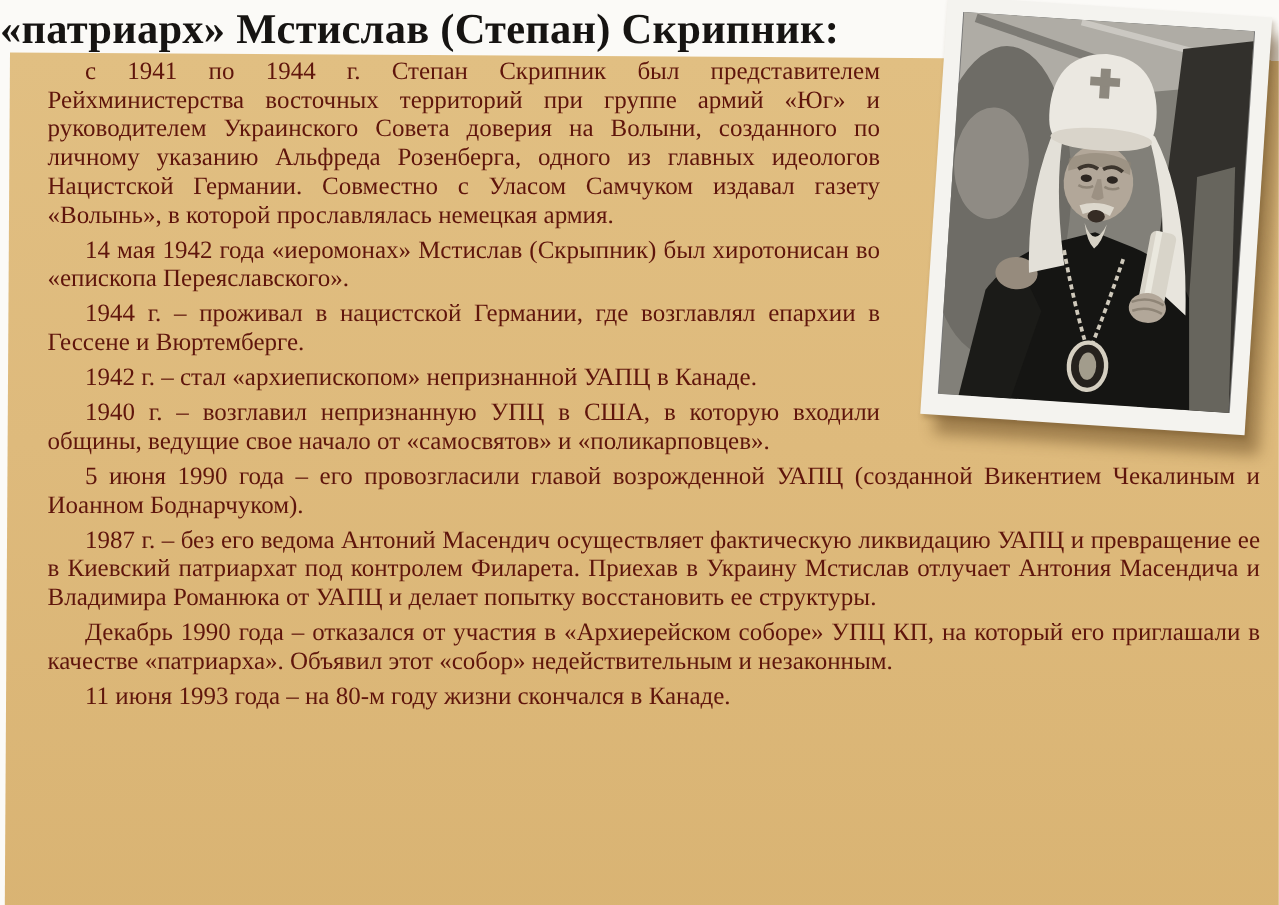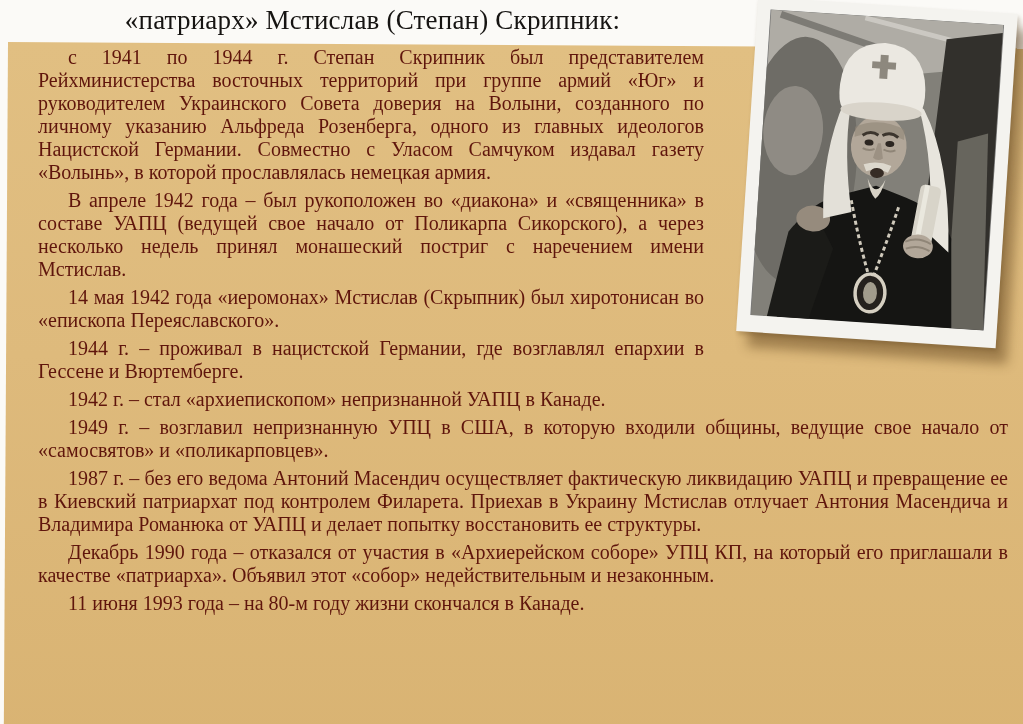--- a/index.html
+++ b/index.html
@@ -16,21 +16,21 @@
 
   
   .panel{
     position:absolute;left:8px;top:42px;width:1120px;height:780px;
     background:linear-gradient(180deg,#e1bf82 0%,var(--panel) 40%,var(--panel-dark) 100%);
     transform:rotate(0.35deg);transform-origin:0 0;
   }
 
   .title{
     position:absolute;left:0;top:5px;width:745px;z-index:3;
-    text-align:center;font-size:27px;font-weight:normal;color:var(--title-ink);
+    font-size:34px;font-weight:bold;color:var(--title-ink);
     letter-spacing:0.2px;
   }
 
   .article{
     position:absolute;left:38px;top:46px;width:970px;z-index:2;
     color:var(--ink);font-size:20px;line-height:23px;
     text-align:justify;
     font-family:Liberation Serif, serif;
   }
   .article p{ text-indent:30px;margin:0 0 5px 0; }
@@ -51,25 +51,25 @@
 <div class="stage">
 
   <div class="panel"></div>
 
   <div class="title">«патриарх» Мстислав (Степан) Скрипник:</div>
 
   <div class="article">
     <div class="photo-spacer"></div>
 
   <p>с 1941 по 1944 г. Степан Скрипник был представителем Рейхминистерства восточных территорий при группе армий «Юг» и руководителем Украинского Совета доверия на Волыни, созданного по личному указанию Альфреда Розенберга, одного из главных идеологов Нацистской Германии. Совместно с Уласом Самчуком издавал газету «Волынь», в которой прославлялась немецкая армия.</p>
-      <p>В апреле 1942 года – был рукоположен во «диакона» и «священника» в составе УАПЦ (ведущей свое начало от Поликарпа Сикорского), а через несколько недель принял монашеский постриг с наречением имени Мстислав.</p>
       <p>14 мая 1942 года «иеромонах» Мстислав (Скрыпник) был хиротонисан во «епископа Переяславского».</p>
       <p>1944 г. – проживал в нацистской Германии, где возглавлял епархии в Гессене и Вюртемберге.</p>
       <p>1942 г. – стал «архиепископом» непризнанной УАПЦ в Канаде.</p>
-      <p>1949 г. – возглавил непризнанную УПЦ в США, в которую входили общины, ведущие свое начало от «самосвятов» и «поликарповцев».</p>
+      <p>1940 г. – возглавил непризнанную УПЦ в США, в которую входили общины, ведущие свое начало от «самосвятов» и «поликарповцев».</p>
+      <p>5 июня 1990 года – его провозгласили главой возрожденной УАПЦ (созданной Викентием Чекалиным и Иоанном Боднарчуком).</p>
       <p>1987 г. – без его ведома Антоний Масендич осуществляет фактическую ликвидацию УАПЦ и превращение ее в Киевский патриархат под контролем Филарета. Приехав в Украину Мстислав отлучает Антония Масендича и Владимира Романюка от УАПЦ и делает попытку восстановить ее структуры.</p>
       <p>Декабрь 1990 года – отказался от участия в «Архиерейском соборе» УПЦ КП, на который его приглашали в качестве «патриарха». Объявил этот «собор» недействительным и незаконным.</p>
       <p>11 июня 1993 года – на 80-м году жизни скончался в Канаде.</p>
     </div>
 
   <div class="polaroid">
     <svg class="photo" viewBox="0 0 234 308" xmlns="http://www.w3.org/2000/svg" aria-hidden="true">
 
       <rect x="0" y="0" width="234" height="308" fill="#828079"></rect>
       <path d="M0,0 L234,0 L234,42 L0,78 Z" fill="#bdbbb4" opacity="0.75"></path>

